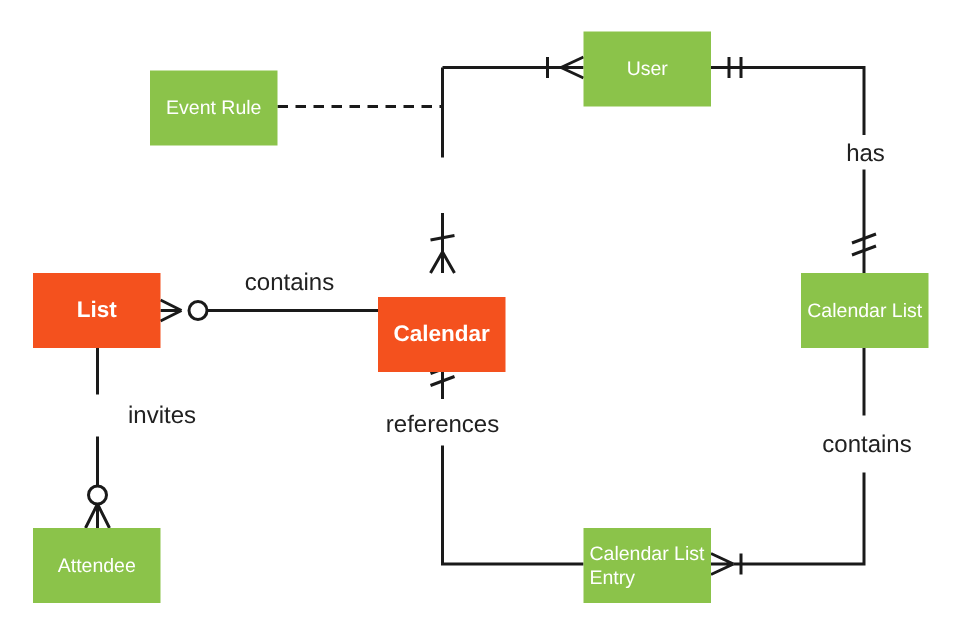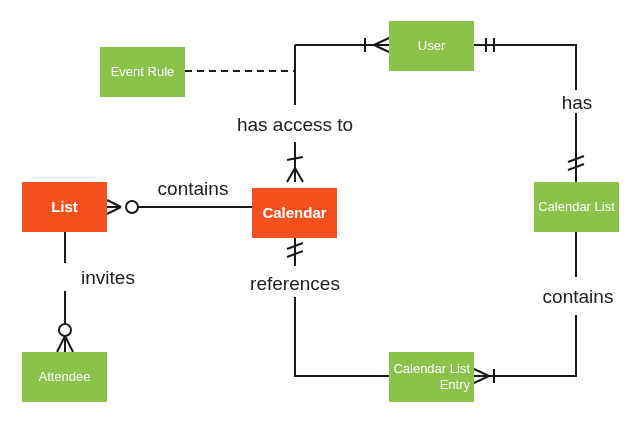--- a/index.html
+++ b/index.html
@@ -14,35 +14,35 @@
   #canvas{
     position:relative;width:642px;height:423px;background:var(--background);
     font-family:"Liberation Sans","DejaVu Sans",sans-serif;overflow:hidden;
   }
   #wires{position:absolute;left:0;top:0;width:642px;height:423px;}
   #wires path{stroke:var(--connector);stroke-width:2;fill:none;}
   #wires path.dashed{stroke-dasharray:7 5;}
   #wires circle{stroke:var(--connector);stroke-width:2;fill:var(--background);}
   .entity{
     position:absolute;width:85px;height:50px;
-    display:flex;align-items:center;justify-content:center;text-align:right;
+    display:flex;align-items:center;justify-content:center;text-align:left;
     color:var(--entity-text);box-sizing:border-box;padding:2px 4px;line-height:1.25;
   }
   .entity.green{background:var(--entity-green);font-size:13px;font-weight:400;}
   .entity.orange{background:var(--entity-orange);font-size:15px;font-weight:700;}
   .rel-label{
     position:absolute;transform:translateX(-50%);
-    color:var(--label-text);font-size:19px;line-height:16px;
+    color:var(--label-text);font-size:16px;line-height:16px;
     background:var(--background);padding:0 3px;white-space:nowrap;
   }
   
   #e-access-rule{left:100px;top:47px;}
   #e-user{left:389px;top:21px;}
   #e-event{left:22px;top:182px;}
-  #e-calendar{left:252px;top:188px;}
+  #e-calendar{left:252px;top:198px;}
   #e-calendar-list{left:534px;top:182px;}
   #e-attendee{left:22px;top:352px;}
   #e-calendar-list-entry{left:389px;top:352px;}
   
   #l-has-access-to{left:295px;top:117px;}
   #l-has{left:577px;top:95px;}
   #l-contains-events{left:193px;top:181px;}
   #l-invites{left:66px;top:270px;margin-left:42px;}
   #l-references{left:295px;top:276px;}
   #l-contains-entries{left:578px;top:289px;}
@@ -123,21 +123,20 @@
   </div>
 
   <div class="entity green" id="e-attendee">
     <span>Attendee</span>
   </div>
 
   <div class="entity green" id="e-calendar-list-entry">
     <span>Calendar List Entry</span>
   </div>
 
-  <div class="rel-label" id="l-has-access-to">has access to</div>
 
   <div class="rel-label" id="l-has">has</div>
 
   <div class="rel-label" id="l-contains-events">contains</div>
 
   <div class="rel-label" id="l-invites">invites</div>
 
   <div class="rel-label" id="l-references">references</div>
 
   <div class="rel-label" id="l-contains-entries">contains</div>

